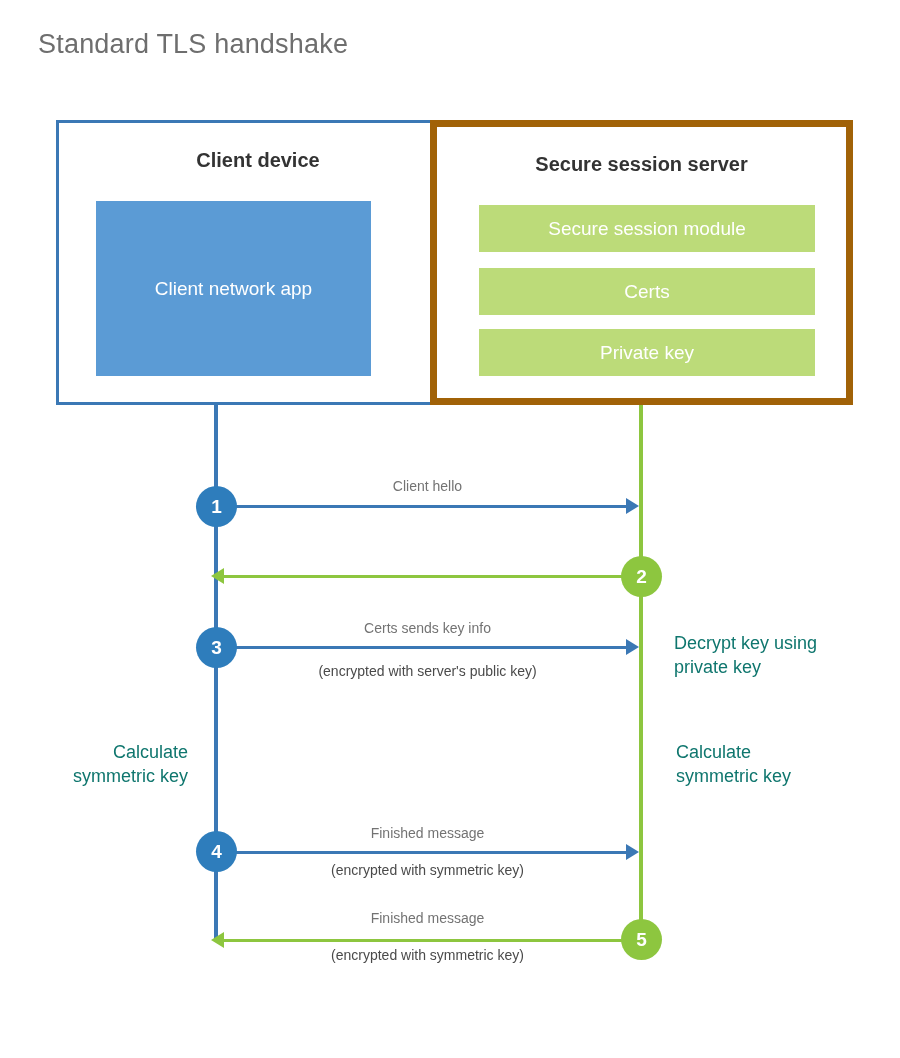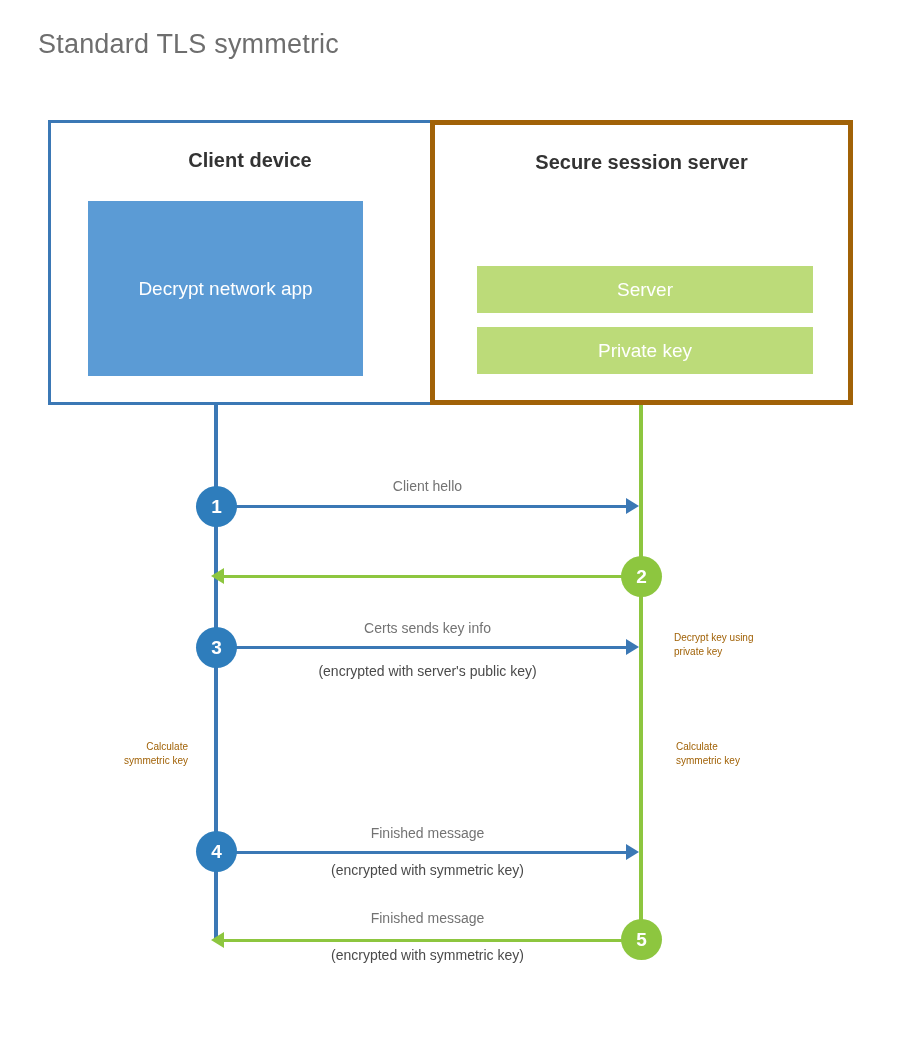--- a/index.html
+++ b/index.html
@@ -31,32 +31,32 @@
     white-space: nowrap;
   }
 
   
   .participant-box {
     position: absolute;
     background: #ffffff;
     box-sizing: border-box;
   }
   #client-box {
-    left: 48px;
+    left: 56px;
     top: 120px;
     width: 404px;
     height: 285px;
     border: 3px solid #3b78b5;
   }
   #server-box {
     left: 430px;
     top: 120px;
     width: 423px;
     height: 285px;
-    border: 5px solid #a16207;
+    border: 7px solid #a16207;
   }
   .participant-title {
     position: absolute;
     left: 0;
     right: 0;
     top: 26px;
     text-align: center;
     font-size: 20px;
     font-weight: bold;
     color: #333333;
@@ -160,42 +160,43 @@
     position: absolute;
     text-align: center;
     font-size: 14px;
     color: #4a4a4a;
     white-space: nowrap;
   }
 
   
   .side-note {
     position: absolute;
-    font-size: 10px;
-    color: #a16207;
+    font-size: 18px;
+    color: #0f766e;
     line-height: 1.35;
   }
   .side-note.left { text-align: right; }
   .side-note.right { text-align: left; }
 </style>
 </head>
 <body>
 
 <div id="canvas">
 
-  <div id="diagram-title">Standard TLS symmetric</div>
+  <div id="diagram-title">Standard TLS handshake</div>
 
   <div id="client-box" class="participant-box">
     <div class="participant-title">Client device</div>
-    <div id="client-app-block">Decrypt network app</div>
+    <div id="client-app-block">Client network app</div>
   </div>
 
   <div id="server-box" class="participant-box">
     <div class="participant-title">Secure session server</div>
-    <div id="server-block-1" class="server-block">Server</div>
+    <div id="server-block-0" class="server-block">Secure session module</div>
+    <div id="server-block-1" class="server-block">Certs</div>
     <div id="server-block-2" class="server-block">Private key</div>
   </div>
 
   <div id="client-lifeline" class="lifeline"></div>
   <div id="server-lifeline" class="lifeline"></div>
 
   <div class="arrow-line blue" style="left:216px; top:505px; width:410px;"></div>
   <div class="arrow-head right blue" style="left:626px; top:498px;"></div>
   <div class="msg-label" style="left:216px; top:478px; width:423px;">Client hello</div>
   <div class="step-circle blue" style="top:486px;">1</div>

